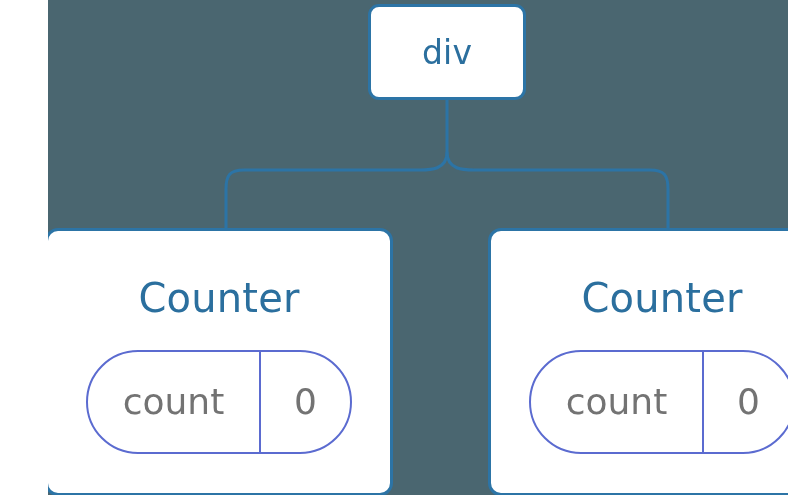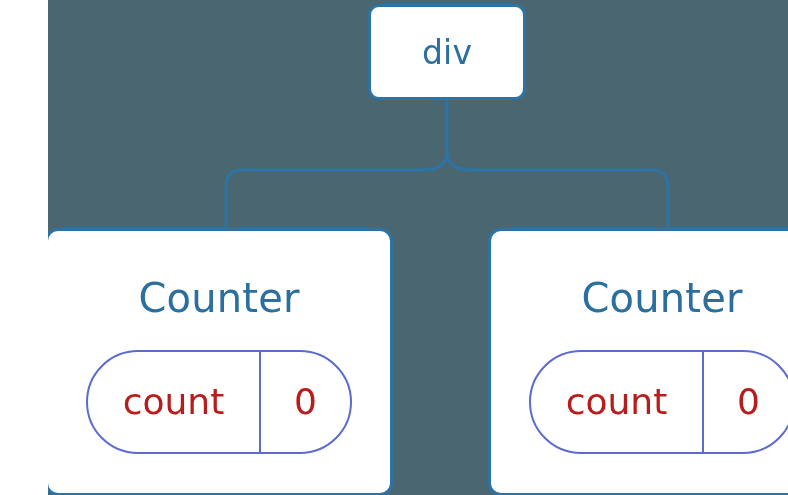--- a/index.html
+++ b/index.html
@@ -104,21 +104,21 @@
 
   .pill-val {
     flex: 1 1 auto;
     display: flex;
     align-items: center;
     justify-content: center;
   }
 
   .pill-key-text,
   .pill-val-text {
-    color: #b91c1c;
+    color: #737373;
     font-size: 36px;
     line-height: 1;
     white-space: nowrap;
   }
 </style>
 </head>
 <body>
 
 <div id="stage">
 

